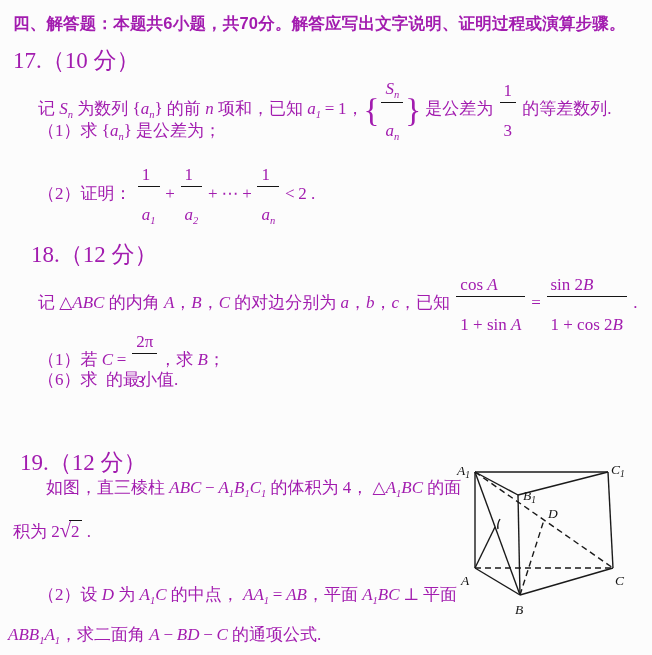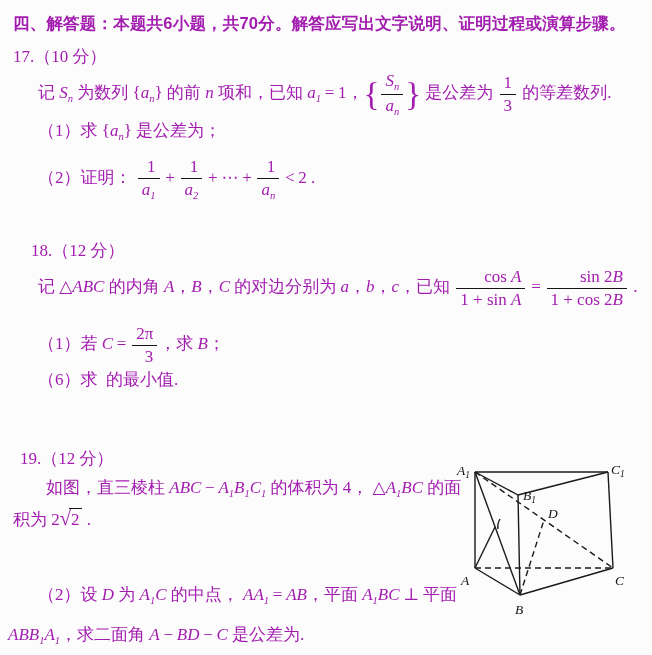--- a/index.html
+++ b/index.html
@@ -5,40 +5,40 @@
   html,body{margin:0;padding:0;}
   body{background:#e8e8e8;}
   .page{
     position:relative;
     width:652px;height:655px;
     background:#fcfcfc;
     color:#a21caf;
     font-family:"Liberation Serif","DejaVu Serif",serif;
     overflow:hidden;
   }
-  .tline{position:absolute;white-space:pre;font-size:17px;line-height:1.3;}
+  .tline{position:absolute;white-space:pre;font-size:23px;line-height:1.3;}
   .hdr{
     top:13px;left:13px;right:6px;
     font-family:"Liberation Sans","DejaVu Sans",sans-serif;
     font-weight:700;font-size:16.5px;letter-spacing:0.2px;
   }
   .mline{position:absolute;white-space:pre;font-size:17px;line-height:1.35;}
   
   .mt{font-family:"Liberation Serif","DejaVu Serif",serif;}
   .mi{font-family:"Liberation Serif","DejaVu Serif",serif;font-style:italic;}
   .mo{margin:0 0.22em;}
   .mbig{font-size:1.95em;line-height:0.85;vertical-align:middle;font-weight:400;}
   .ms{font-size:0.62em;font-style:italic;vertical-align:-0.38em;line-height:1;}
   .mp{font-size:0.62em;font-style:normal;vertical-align:0.55em;line-height:1;}
   .mfrac{
     display:inline-flex;flex-direction:column;
-    vertical-align:middle;text-align:right;margin:4px 2px;
+    vertical-align:middle;text-align:left;margin:12px 2px;
   }
   .mnum{display:block;padding:0 4px 1px 4px;border-bottom:1.4px solid #141414;line-height:1.15;}
-  .mden{display:block;padding:1px 4px 0 4px;line-height:1.15;}
+  .mden{display:block;padding:18px 4px 0 4px;line-height:1.15;}
   .msqrt{display:inline-block;white-space:nowrap;}
   .mrs{font-size:1.2em;vertical-align:top;line-height:1;}
   .mrdc{display:inline-block;border-top:1.4px solid #141414;padding:0 3px 0 2px;margin-left:-2px;}
   .fig{position:absolute;left:452px;top:444px;}
   .fig text{font-family:"Liberation Serif","DejaVu Serif",serif;font-style:italic;font-size:13.5px;fill:#141414;}
   .fig .sub{font-size:9.5px;}
 </style>
 </head>
 <body>
 
@@ -51,23 +51,23 @@
   <div class="mline" style="top:120px;left:38px"><span class="mt">（1）求 {</span><span class="mi">a<span class="ms">n</span></span><span class="mt">} 是公差为；</span></div>
   <div class="mline" style="top:153px;left:38px"><span class="mt">（2）证明： </span><span class="mfrac"><span class="mnum"><span class="mt">1</span></span><span class="mden"><span class="mi">a<span class="ms">1</span></span></span></span><span class="mo">+</span><span class="mfrac"><span class="mnum"><span class="mt">1</span></span><span class="mden"><span class="mi">a<span class="ms">2</span></span></span></span><span class="mo">+</span><span class="mt">⋯</span><span class="mo">+</span><span class="mfrac"><span class="mnum"><span class="mt">1</span></span><span class="mden"><span class="mi">a<span class="ms">n</span></span></span></span><span class="mo">&lt;</span><span class="mt">2</span><span class="mt"> .</span></div>
 
   <div class="tline" style="top:240px;left:31px">18.（12 分）</div>
   <div class="mline" style="top:263px;left:38px"><span class="mt">记 △</span><span class="mi">ABC</span><span class="mt"> 的内角 </span><span class="mi">A</span><span class="mt">，</span><span class="mi">B</span><span class="mt">，</span><span class="mi">C</span><span class="mt"> 的对边分别为 </span><span class="mi">a</span><span class="mt">，</span><span class="mi">b</span><span class="mt">，</span><span class="mi">c</span><span class="mt">，已知 </span><span class="mfrac"><span class="mnum"><span class="mt">cos </span><span class="mi">A</span></span><span class="mden"><span class="mt">1 + sin </span><span class="mi">A</span></span></span><span class="mo">=</span><span class="mfrac"><span class="mnum"><span class="mt">sin 2</span><span class="mi">B</span></span><span class="mden"><span class="mt">1 + cos 2</span><span class="mi">B</span></span></span><span class="mt"> .</span></div>
   <div class="mline" style="top:320px;left:38px"><span class="mt">（1）若 </span><span class="mi">C</span><span class="mo">=</span><span class="mfrac"><span class="mnum"><span class="mt">2π</span></span><span class="mden"><span class="mt">3</span></span></span><span class="mt">，求 </span><span class="mi">B</span><span class="mt">；</span></div>
   <div class="mline" style="top:369px;left:38px"><span class="mt">（6）求 </span><span class="mt"> 的最小值.</span></div>
 
   <div class="tline" style="top:448px;left:20px">19.（12 分）</div>
   <div class="mline" style="top:477px;left:46px"><span class="mt">如图，直三棱柱 </span><span class="mi">ABC</span><span class="mo">−</span><span class="mi">A<span class="ms">1</span></span><span class="mi">B<span class="ms">1</span></span><span class="mi">C<span class="ms">1</span></span><span class="mt"> 的体积为 4， △</span><span class="mi">A<span class="ms">1</span></span><span class="mi">BC</span><span class="mt"> 的面</span></div>
-  <div class="mline" style="top:508px;left:13px"><span class="mt">积为 2</span><span class="msqrt"><span class="mrs">√</span><span class="mrdc"><span class="mt">2</span></span></span><span class="mt"> .</span></div>
+  <div class="mline" style="top:520px;left:13px"><span class="mt">积为 2</span><span class="msqrt"><span class="mrs">√</span><span class="mrdc"><span class="mt">2</span></span></span><span class="mt"> .</span></div>
   <div class="mline" style="top:584px;left:38px"><span class="mt">（2）设 </span><span class="mi">D</span><span class="mt"> 为 </span><span class="mi">A<span class="ms">1</span></span><span class="mi">C</span><span class="mt"> 的中点， </span><span class="mi">AA<span class="ms">1</span></span><span class="mo">=</span><span class="mi">AB</span><span class="mt">，平面 </span><span class="mi">A<span class="ms">1</span></span><span class="mi">BC</span><span class="mo">⊥</span><span class="mt">平面</span></div>
-  <div class="mline" style="top:624px;left:8px"><span class="mi">ABB<span class="ms">1</span></span><span class="mi">A<span class="ms">1</span></span><span class="mt">，求二面角 </span><span class="mi">A</span><span class="mo">−</span><span class="mi">BD</span><span class="mo">−</span><span class="mi">C</span><span class="mt"> 是公差为.</span></div>
+  <div class="mline" style="top:624px;left:8px"><span class="mi">ABB<span class="ms">1</span></span><span class="mi">A<span class="ms">1</span></span><span class="mt">，求二面角 </span><span class="mi">A</span><span class="mo">−</span><span class="mi">BD</span><span class="mo">−</span><span class="mi">C</span><span class="mt"> 的通项公式.</span></div>
 
   <svg class="fig" width="200" height="192" viewBox="0 0 200 192">
     <g stroke="#1a1a1a" stroke-width="1.4" fill="none">
 
       <line x1="23" y1="28" x2="156" y2="28"></line>
       <line x1="23" y1="28" x2="66" y2="51"></line>
       <line x1="66" y1="51" x2="156" y2="28"></line>
       <line x1="23" y1="28" x2="23" y2="124"></line>
       <line x1="66" y1="51" x2="68" y2="151"></line>
       <line x1="156" y1="28" x2="161" y2="124"></line>

